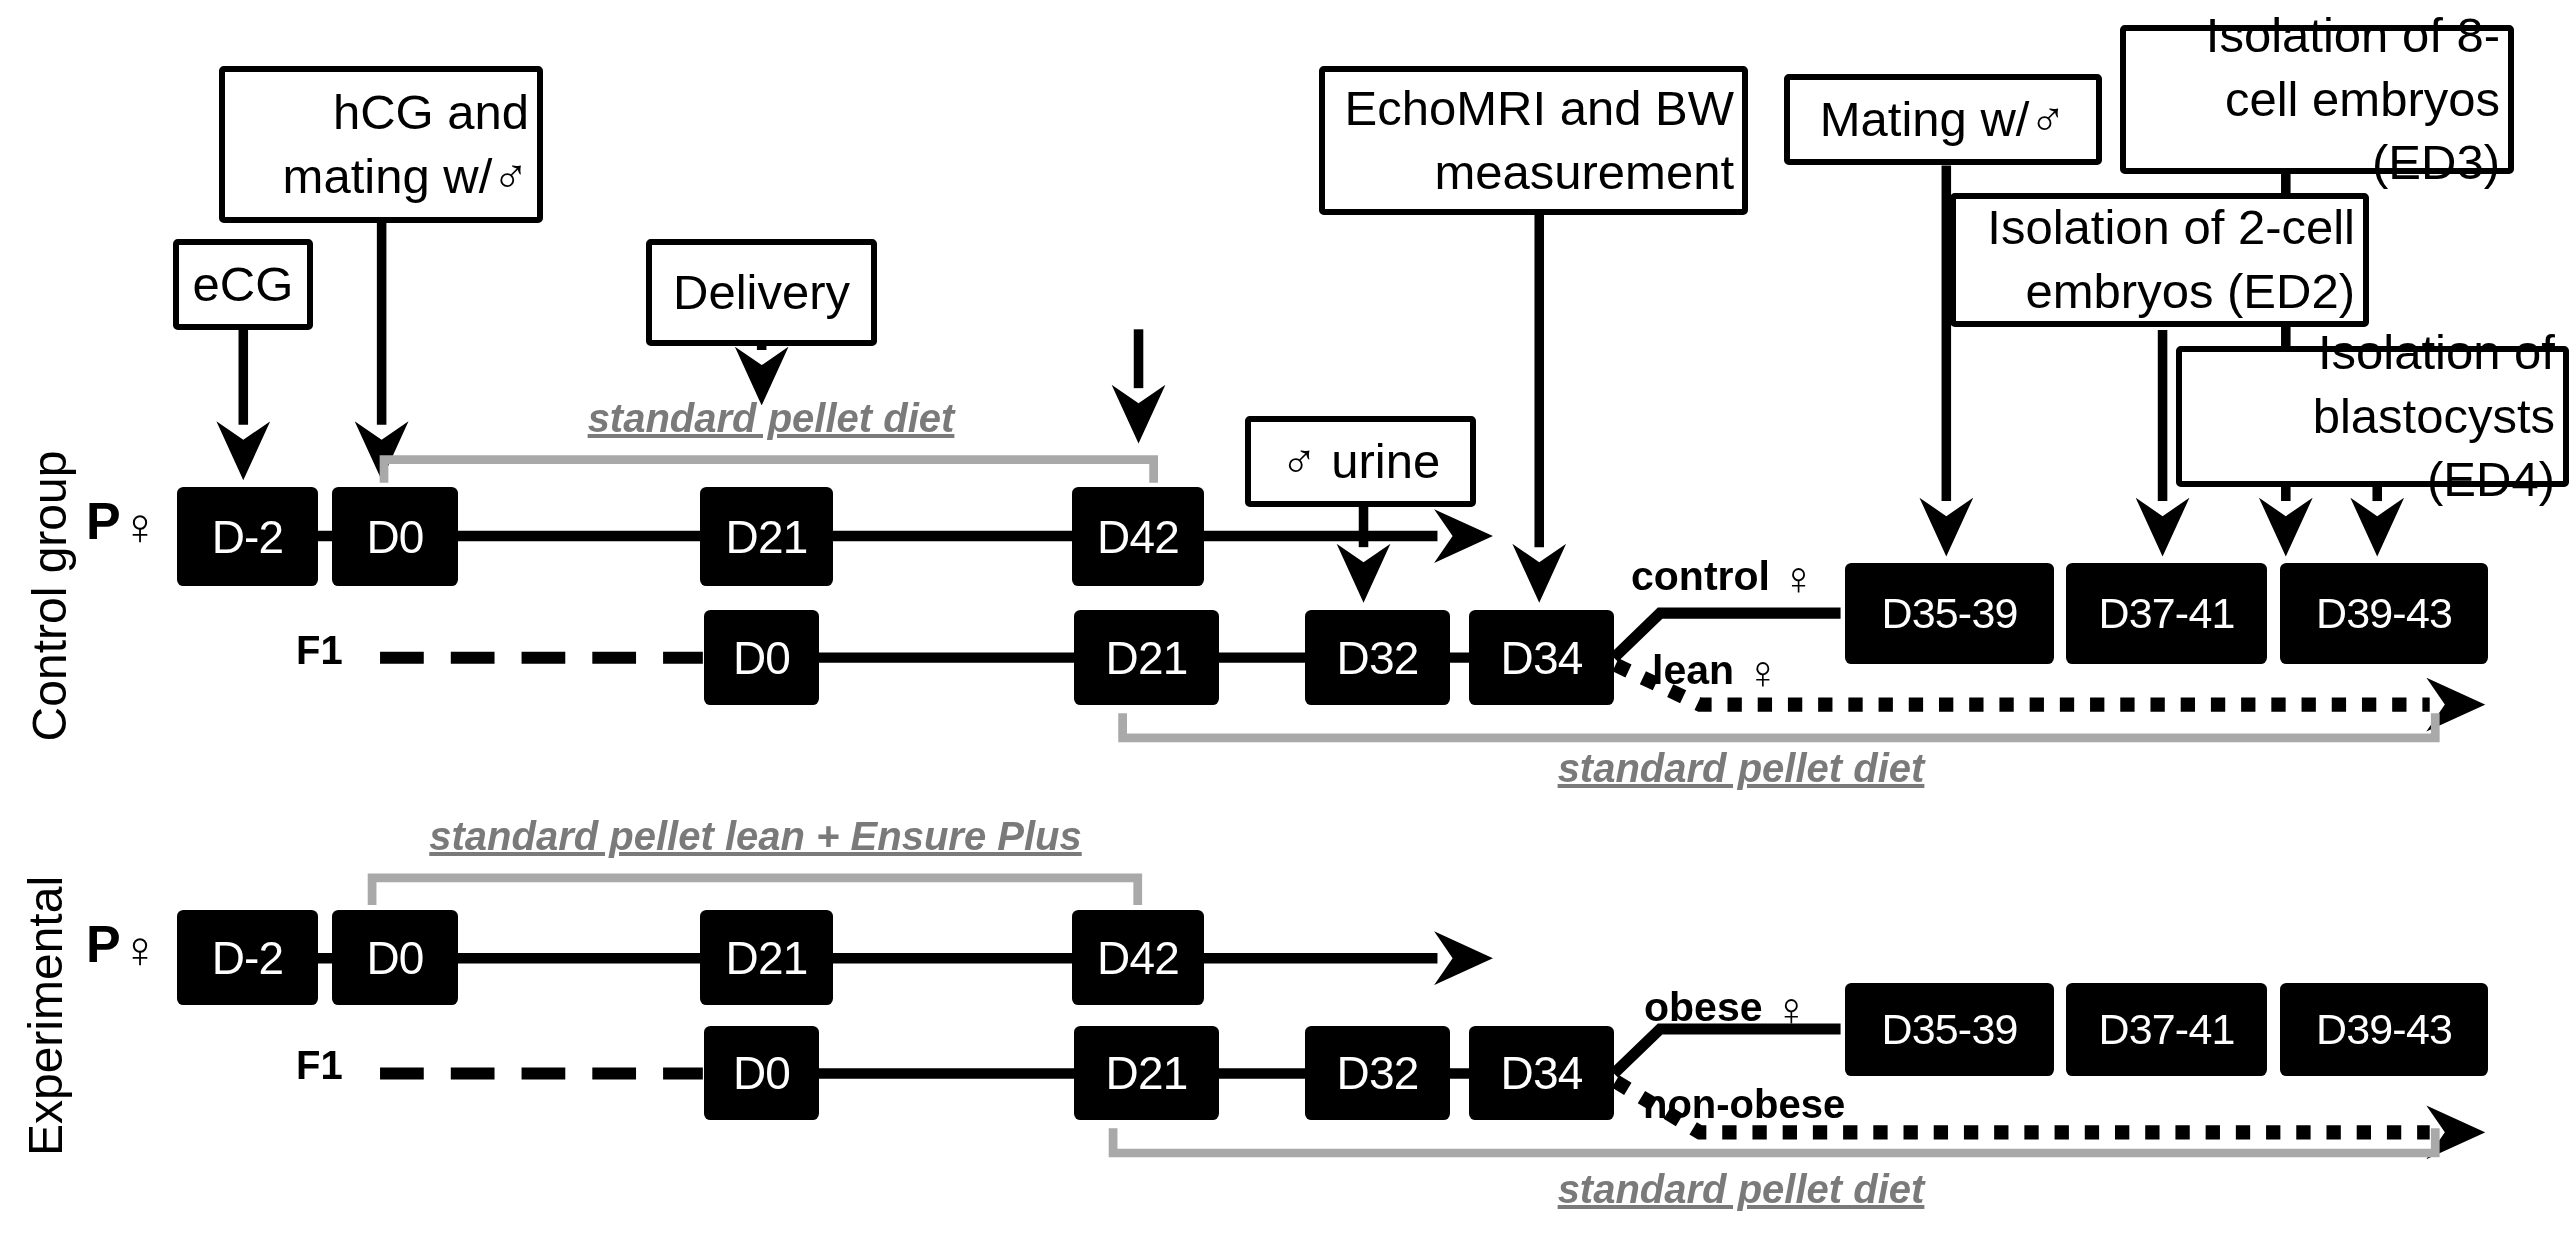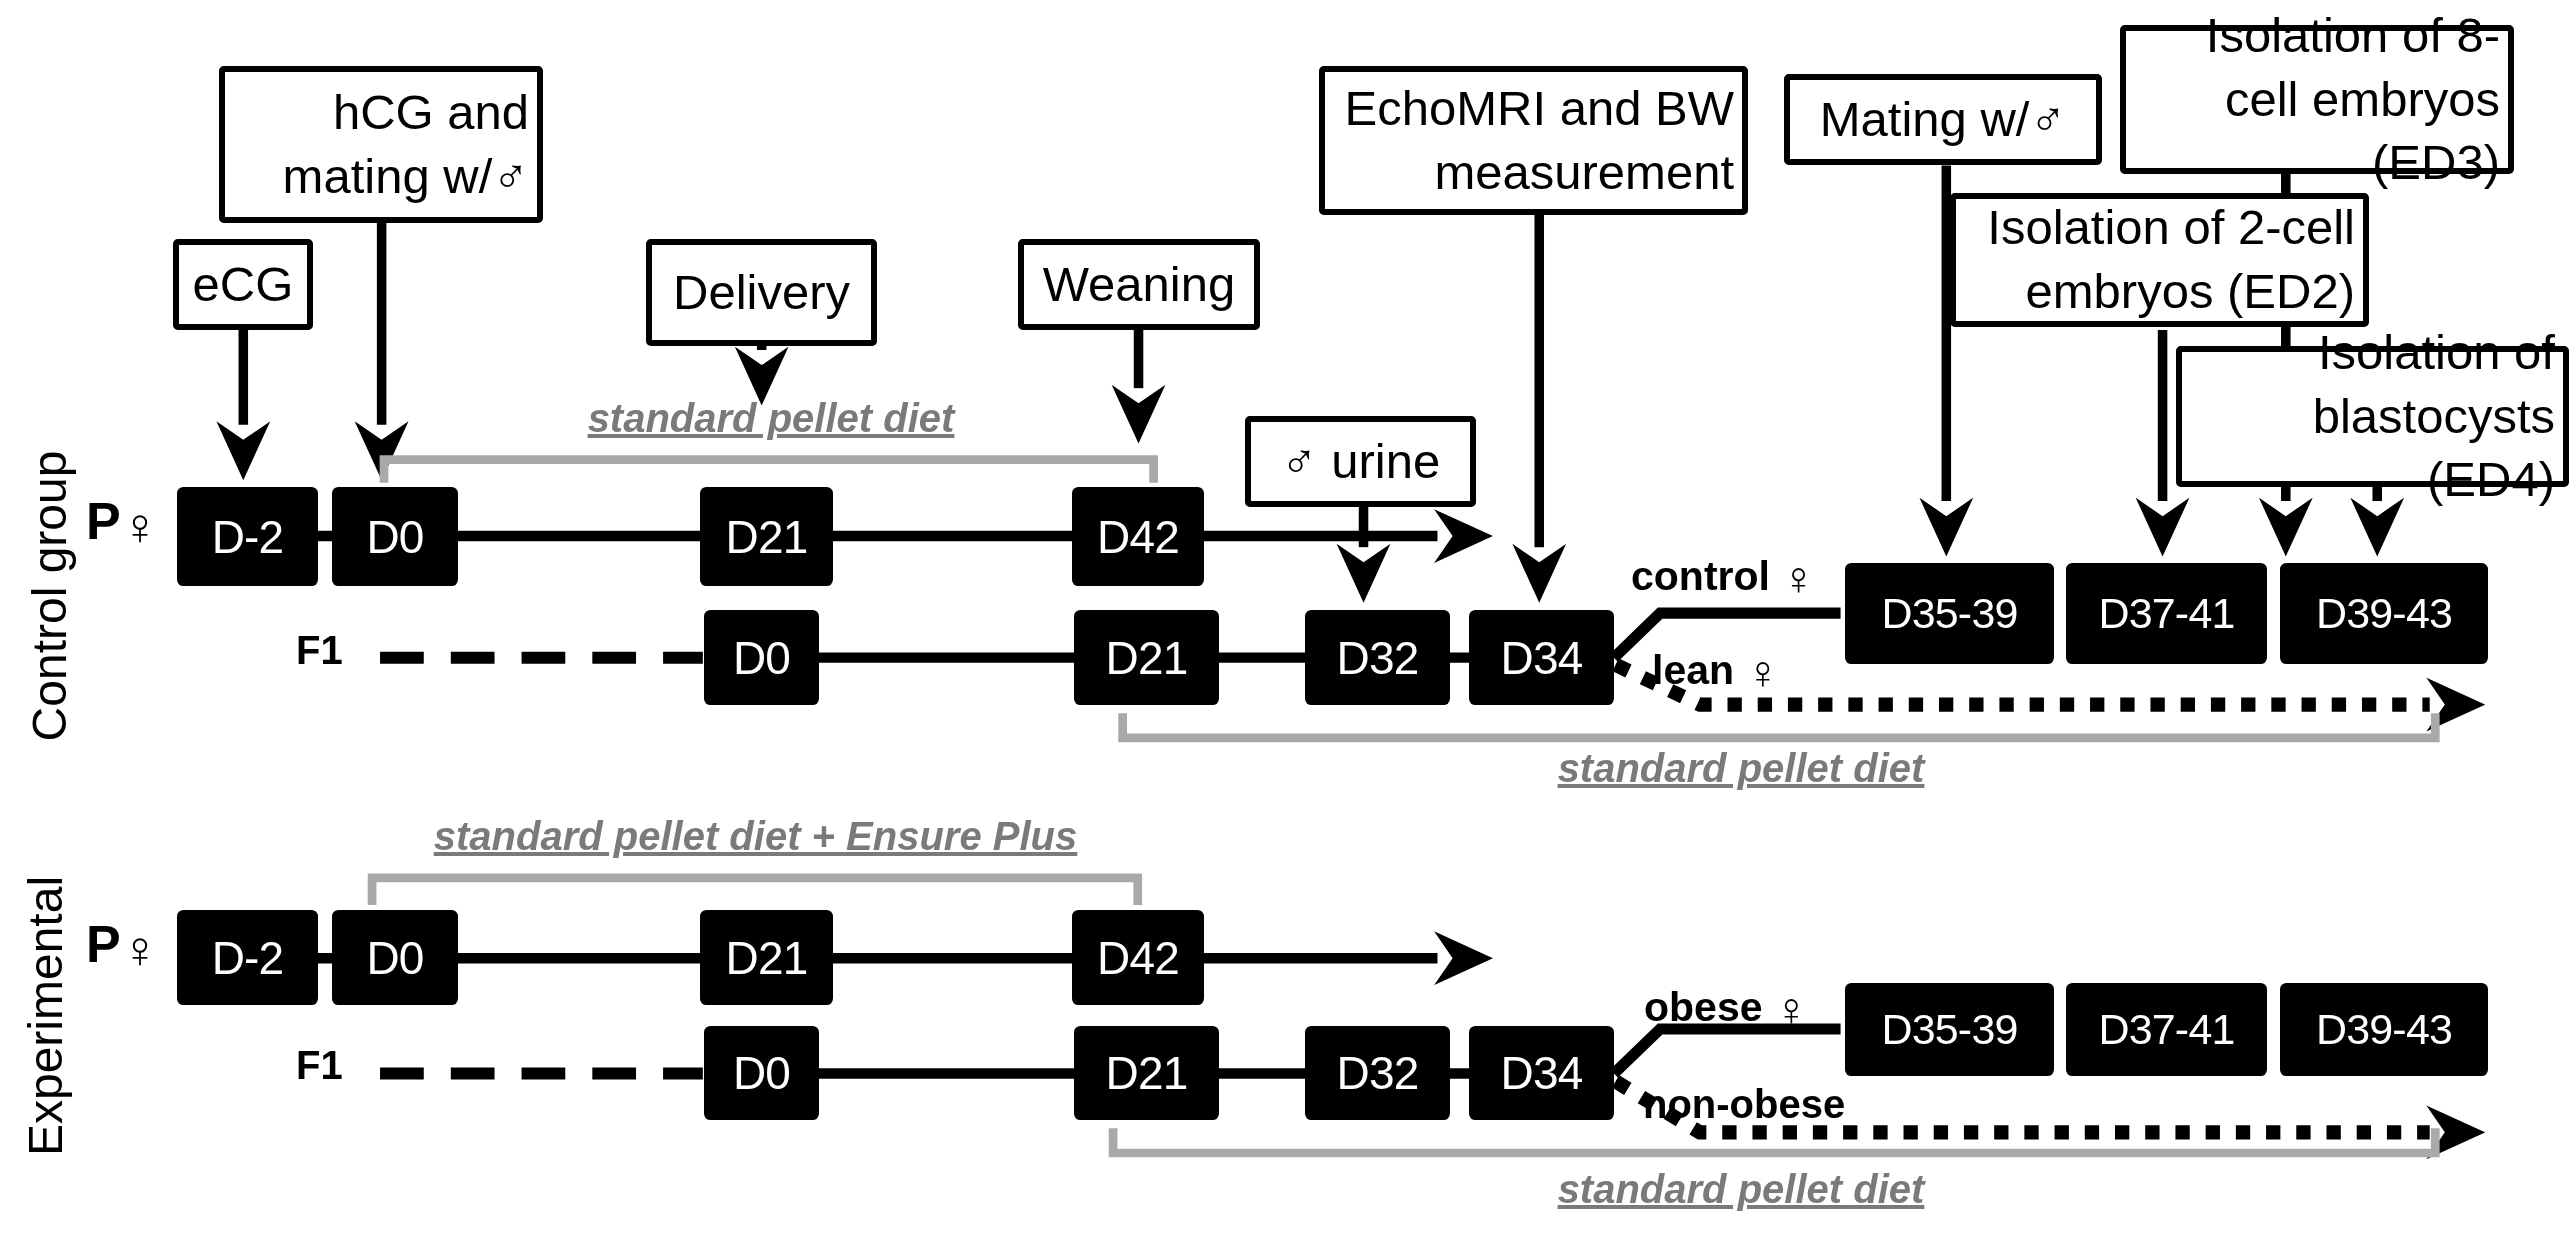--- a/index.html
+++ b/index.html
@@ -77,21 +77,20 @@
   </svg>
 
   <div class="side-label" style="left:-173px;top:568px;width:445px;height:56px;">Control group</div>
   <div class="side-label" style="left:-141px;top:988px;width:374px;height:56px;">Experimental</div>
 
   <div class="callout" style="left:173px;top:239px;width:140px;height:91px;">eCG</div>
   <div class="callout" style="left:219px;top:66px;width:324px;height:157px;">
     <span><span>hCG and mating w/</span><span class="sym">♂</span></span>
   </div>
   <div class="callout" style="left:646px;top:239px;width:231px;height:107px;">Delivery</div>
-  <div class="callout" style="left:1018px;top:239px;width:242px;height:91px;">Weaning</div>
   <div class="callout" style="left:1319px;top:66px;width:429px;height:149px;">EchoMRI and BW measurement</div>
   <div class="callout" style="left:1245px;top:416px;width:231px;height:91px;">
     <span><span class="sym">♂</span>&nbsp;<span>urine</span></span>
   </div>
   <div class="callout" style="left:1784px;top:74px;width:318px;height:91px;">
     <span><span>Mating w/</span><span class="sym">♂</span></span>
   </div>
   <div class="callout" style="left:2120px;top:25px;width:394px;height:149px;">Isolation of 8-cell embryos (ED3)</div>
   <div class="callout" style="left:1950px;top:193px;width:419px;height:134px;">Isolation of 2-cell embryos (ED2)</div>
   <div class="callout" style="left:2176px;top:346px;width:393px;height:141px;">Isolation of blastocysts (ED4)</div>
@@ -117,21 +116,21 @@
     <span>control</span> <span class="s">♀</span>
   </div>
   <div class="branch-label" style="left:1652px;top:641px;">
     <span>lean</span> <span class="s">♀</span>
   </div>
 
   <div class="day late" style="left:1845px;top:563px;width:209px;height:101px;">D35-39</div>
   <div class="day late" style="left:2066px;top:563px;width:201px;height:101px;">D37-41</div>
   <div class="day late" style="left:2280px;top:563px;width:208px;height:101px;">D39-43</div>
 
-  <div class="diet" style="left:366px;top:814px;width:779px;">standard pellet diet + Ensure Plus</div>
+  <div class="diet" style="left:366px;top:814px;width:779px;">standard pellet lean + Ensure Plus</div>
   <div class="diet" style="left:1399px;top:1167px;width:684px;">standard pellet diet</div>
 
   <div class="gen-label" style="left:86px;top:914px;">
     <span class="g">P</span><span class="s">♀</span>
   </div>
   <div class="day" style="left:177px;top:910px;width:141px;height:95px;">D-2</div>
   <div class="day" style="left:332px;top:910px;width:126px;height:95px;">D0</div>
   <div class="day" style="left:700px;top:910px;width:133px;height:95px;">D21</div>
   <div class="day" style="left:1072px;top:910px;width:132px;height:95px;">D42</div>
 

